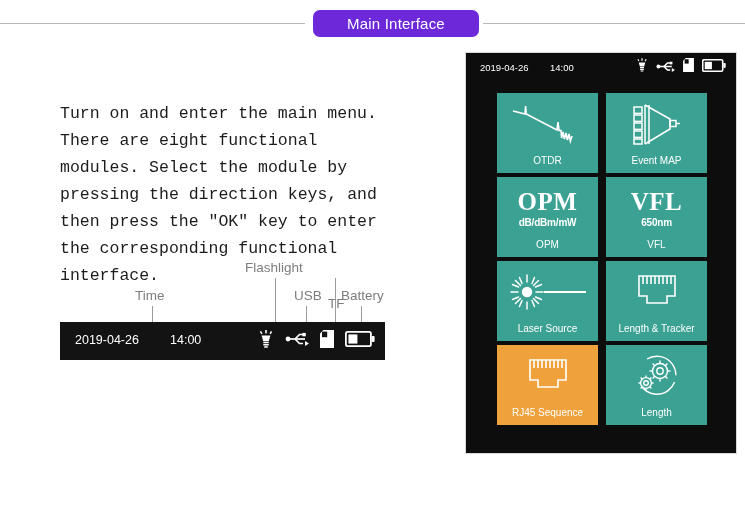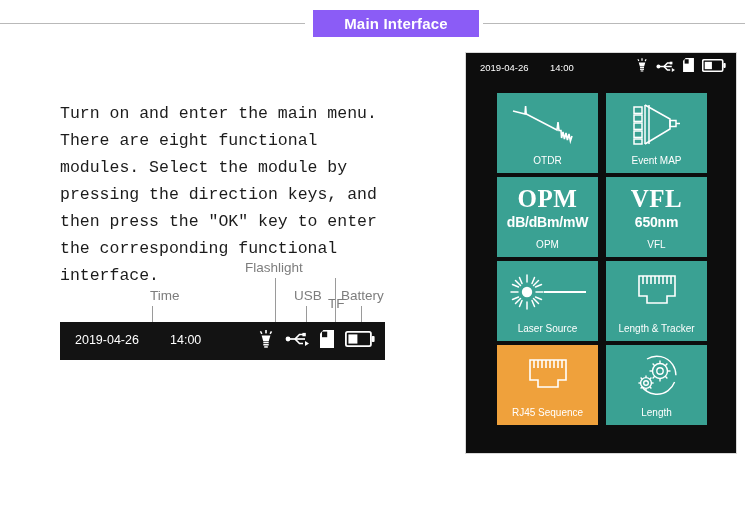--- a/index.html
+++ b/index.html
@@ -9,24 +9,25 @@
     overflow:hidden;position:relative;
   }
 
   
   .header{position:absolute;left:0;top:0;width:745px;height:46px;}
   .rule{position:absolute;top:23px;height:1px;background:#b9b9b9;}
   .rule-left{left:0;width:305px;}
   .rule-right{left:483px;width:262px;}
   .title-badge{
     position:absolute;left:313px;top:10px;width:166px;height:27px;
-    background:#8b5cf6;color:#ffffff;
-    font-size:15px;font-weight:bold;
+    background:#6d28d9;color:#ffffff;
+    font-size:15px;font-weight:normal;
     display:flex;align-items:center;justify-content:center;
     letter-spacing:.2px;
+    border-radius:7px;
   }
 
   
   .para{
     position:absolute;left:60px;top:100px;width:335px;
     font-family:Liberation Mono, monospace;
     font-size:16.5px;line-height:27px;color:#1c1c1c;
     text-align:left;
   }
 
@@ -74,38 +75,38 @@
     flex:1;width:100%;display:flex;align-items:center;justify-content:center;
   }
   .tile-label{
     font-size:10px;color:#ffffff;padding-bottom:7px;white-space:nowrap;
   }
   .big-word{
     font-family:"Liberation Serif",serif;font-weight:bold;
     font-size:25px;color:#ffffff;line-height:1;letter-spacing:.5px;
   }
   .sub-word{
-    font-size:14px;font-weight:bold;color:#ffffff;margin-top:3px;letter-spacing:-.2px;
+    font-size:10px;font-weight:bold;color:#ffffff;margin-top:3px;letter-spacing:-.2px;
   }
   .word-stack{display:flex;flex-direction:column;align-items:center;justify-content:center;}
 </style>
 </head>
 <body>
 
 <div class="header">
   <div class="rule rule-left"></div>
   <div class="rule rule-right"></div>
   <div class="title-badge">Main Interface</div>
 </div>
 
 <div class="para">Turn on and enter the main menu. There are eight functional modules. Select the module by pressing the direction keys, and then press the "OK" key to enter the corresponding functional interface.</div>
 
 <div class="diagram">
 
-  <div class="anno-label" style="left:90px;top:33px;">Time</div>
+  <div class="anno-label" style="left:75px;top:33px;">Time</div>
   <div class="anno-label" style="left:185px;top:5px;">Flashlight</div>
   <div class="anno-label" style="left:234px;top:33px;">USB</div>
   <div class="anno-label" style="left:268px;top:5px;margin-top:36px;">TF</div>
   <div class="anno-label" style="left:281px;top:33px;">Battery</div>
 
   <div class="leader" style="left:92px;top:51px;height:16px;"></div>
   <div class="leader" style="left:215px;top:23px;height:44px;"></div>
   <div class="leader" style="left:246px;top:51px;height:16px;"></div>
   <div class="leader" style="left:275px;top:23px;height:44px;"></div>
   <div class="leader" style="left:301px;top:51px;height:16px;"></div>

